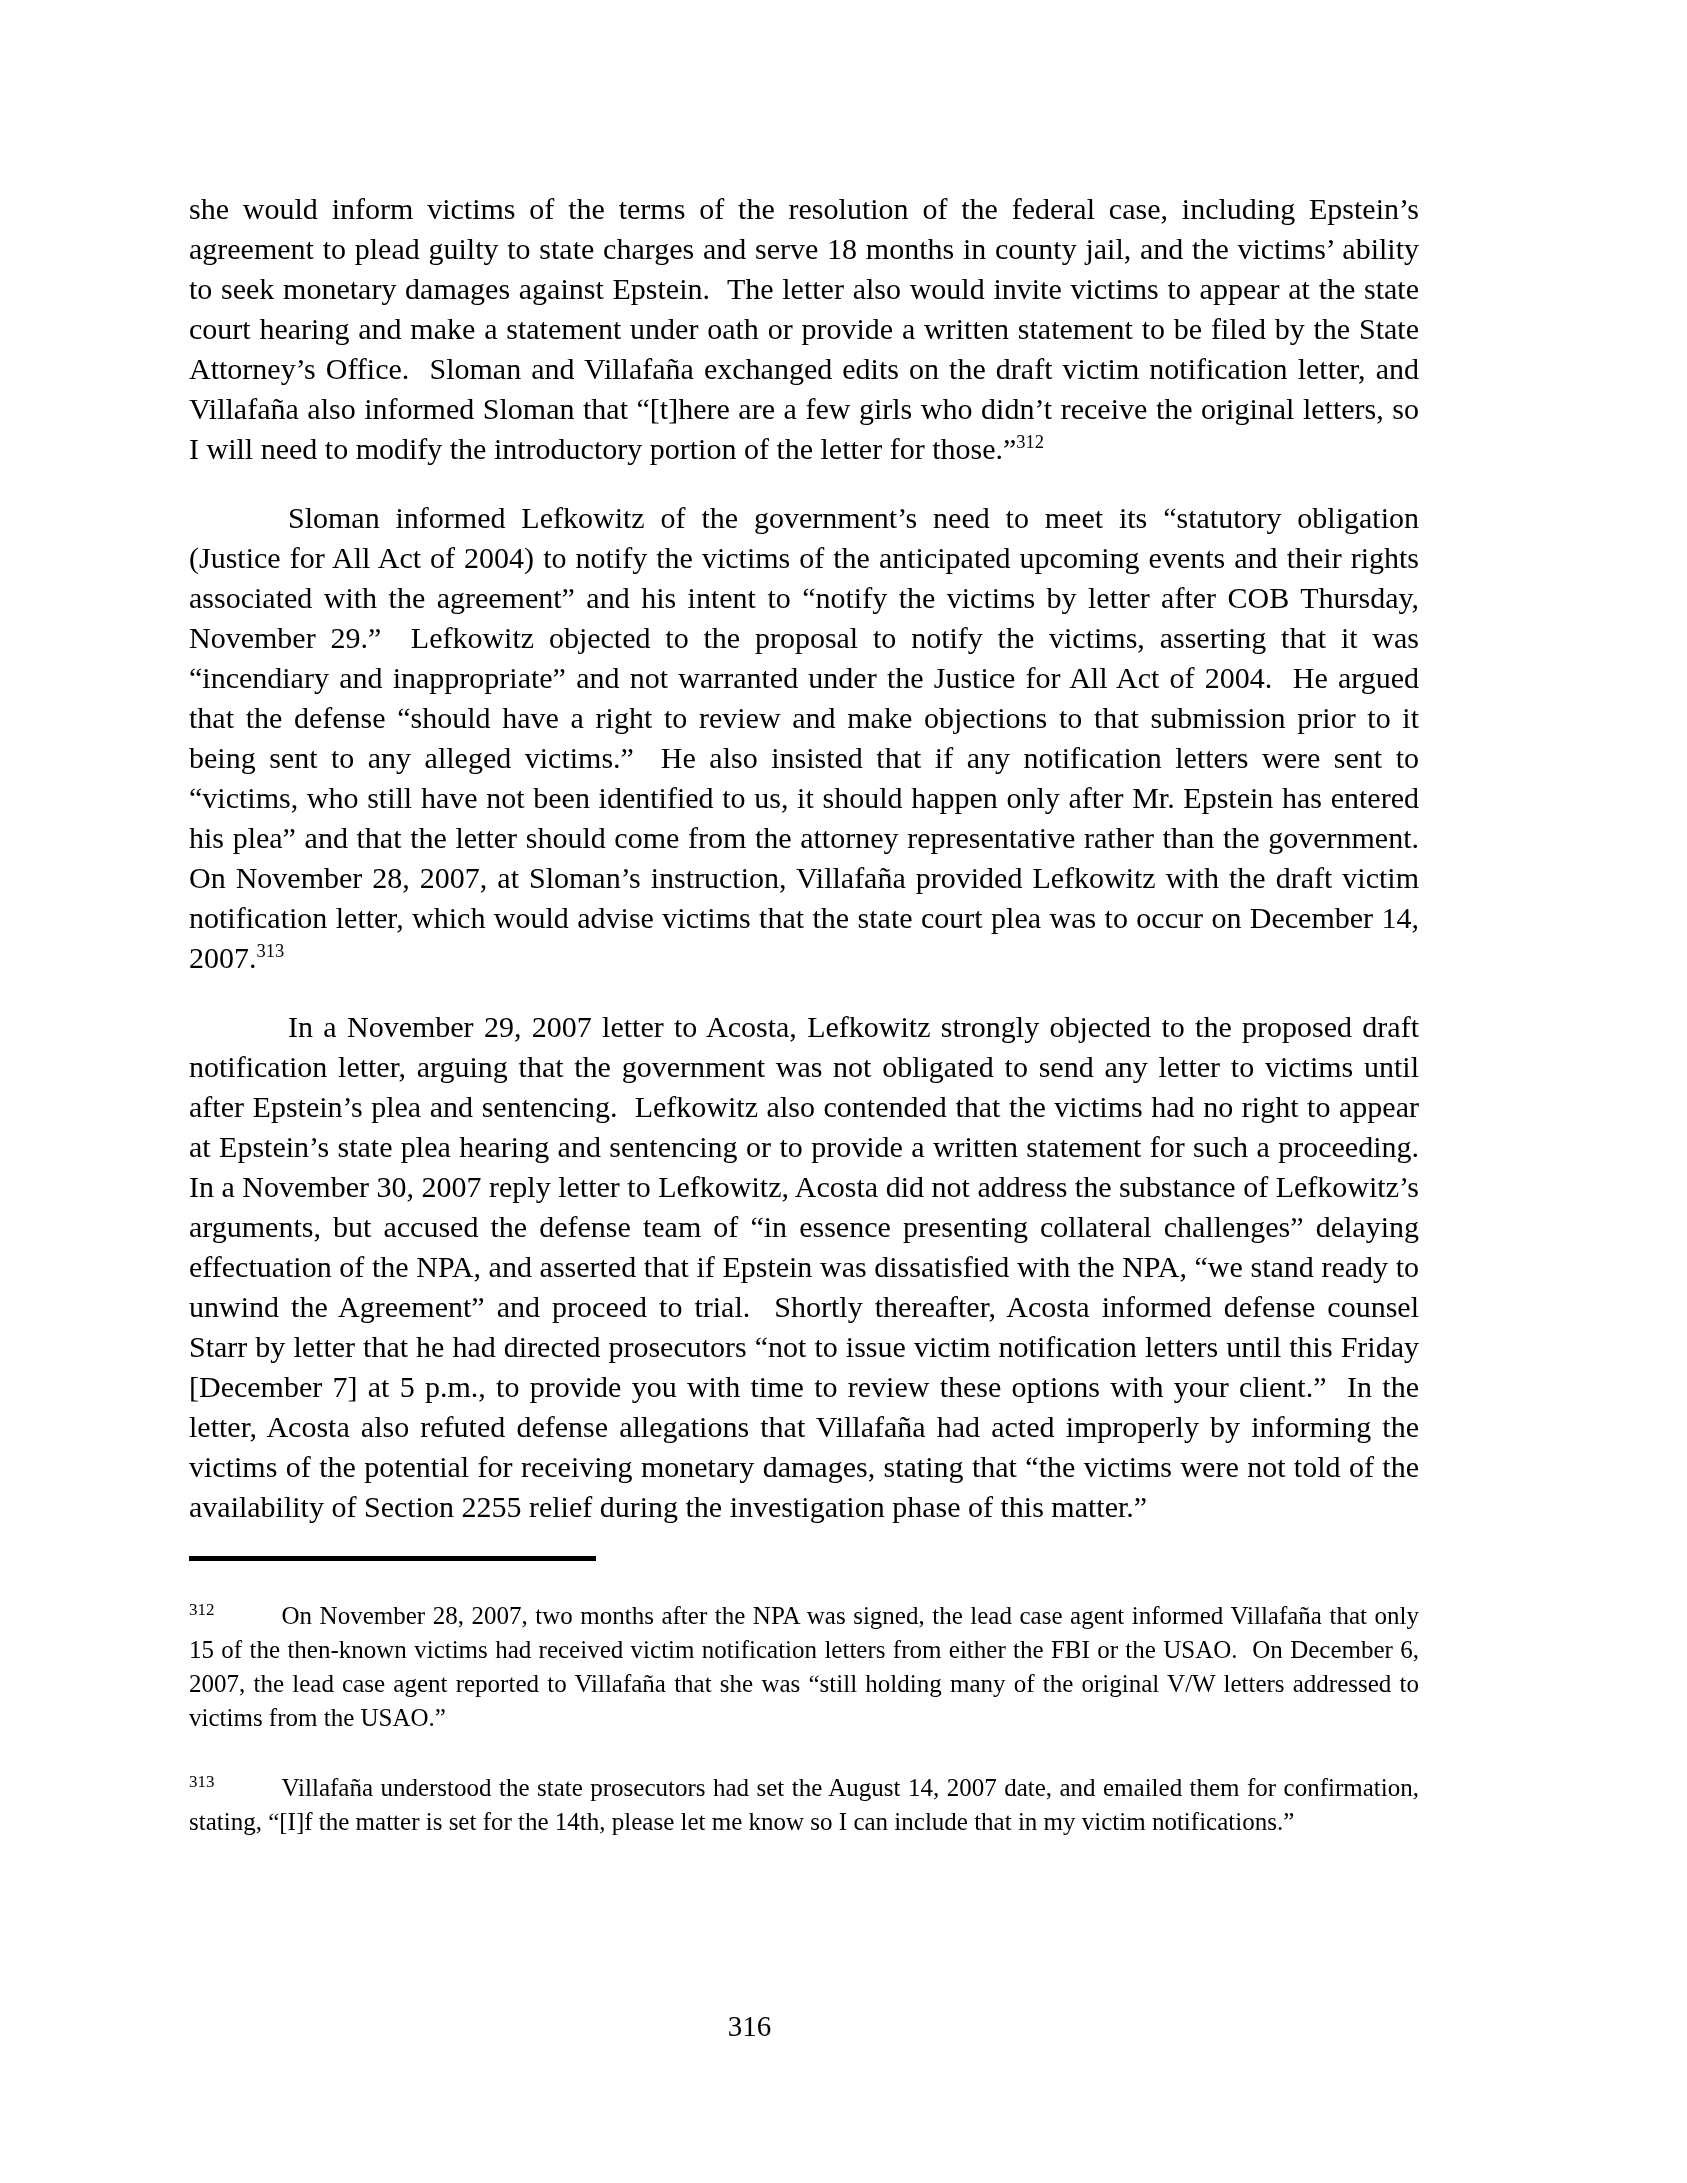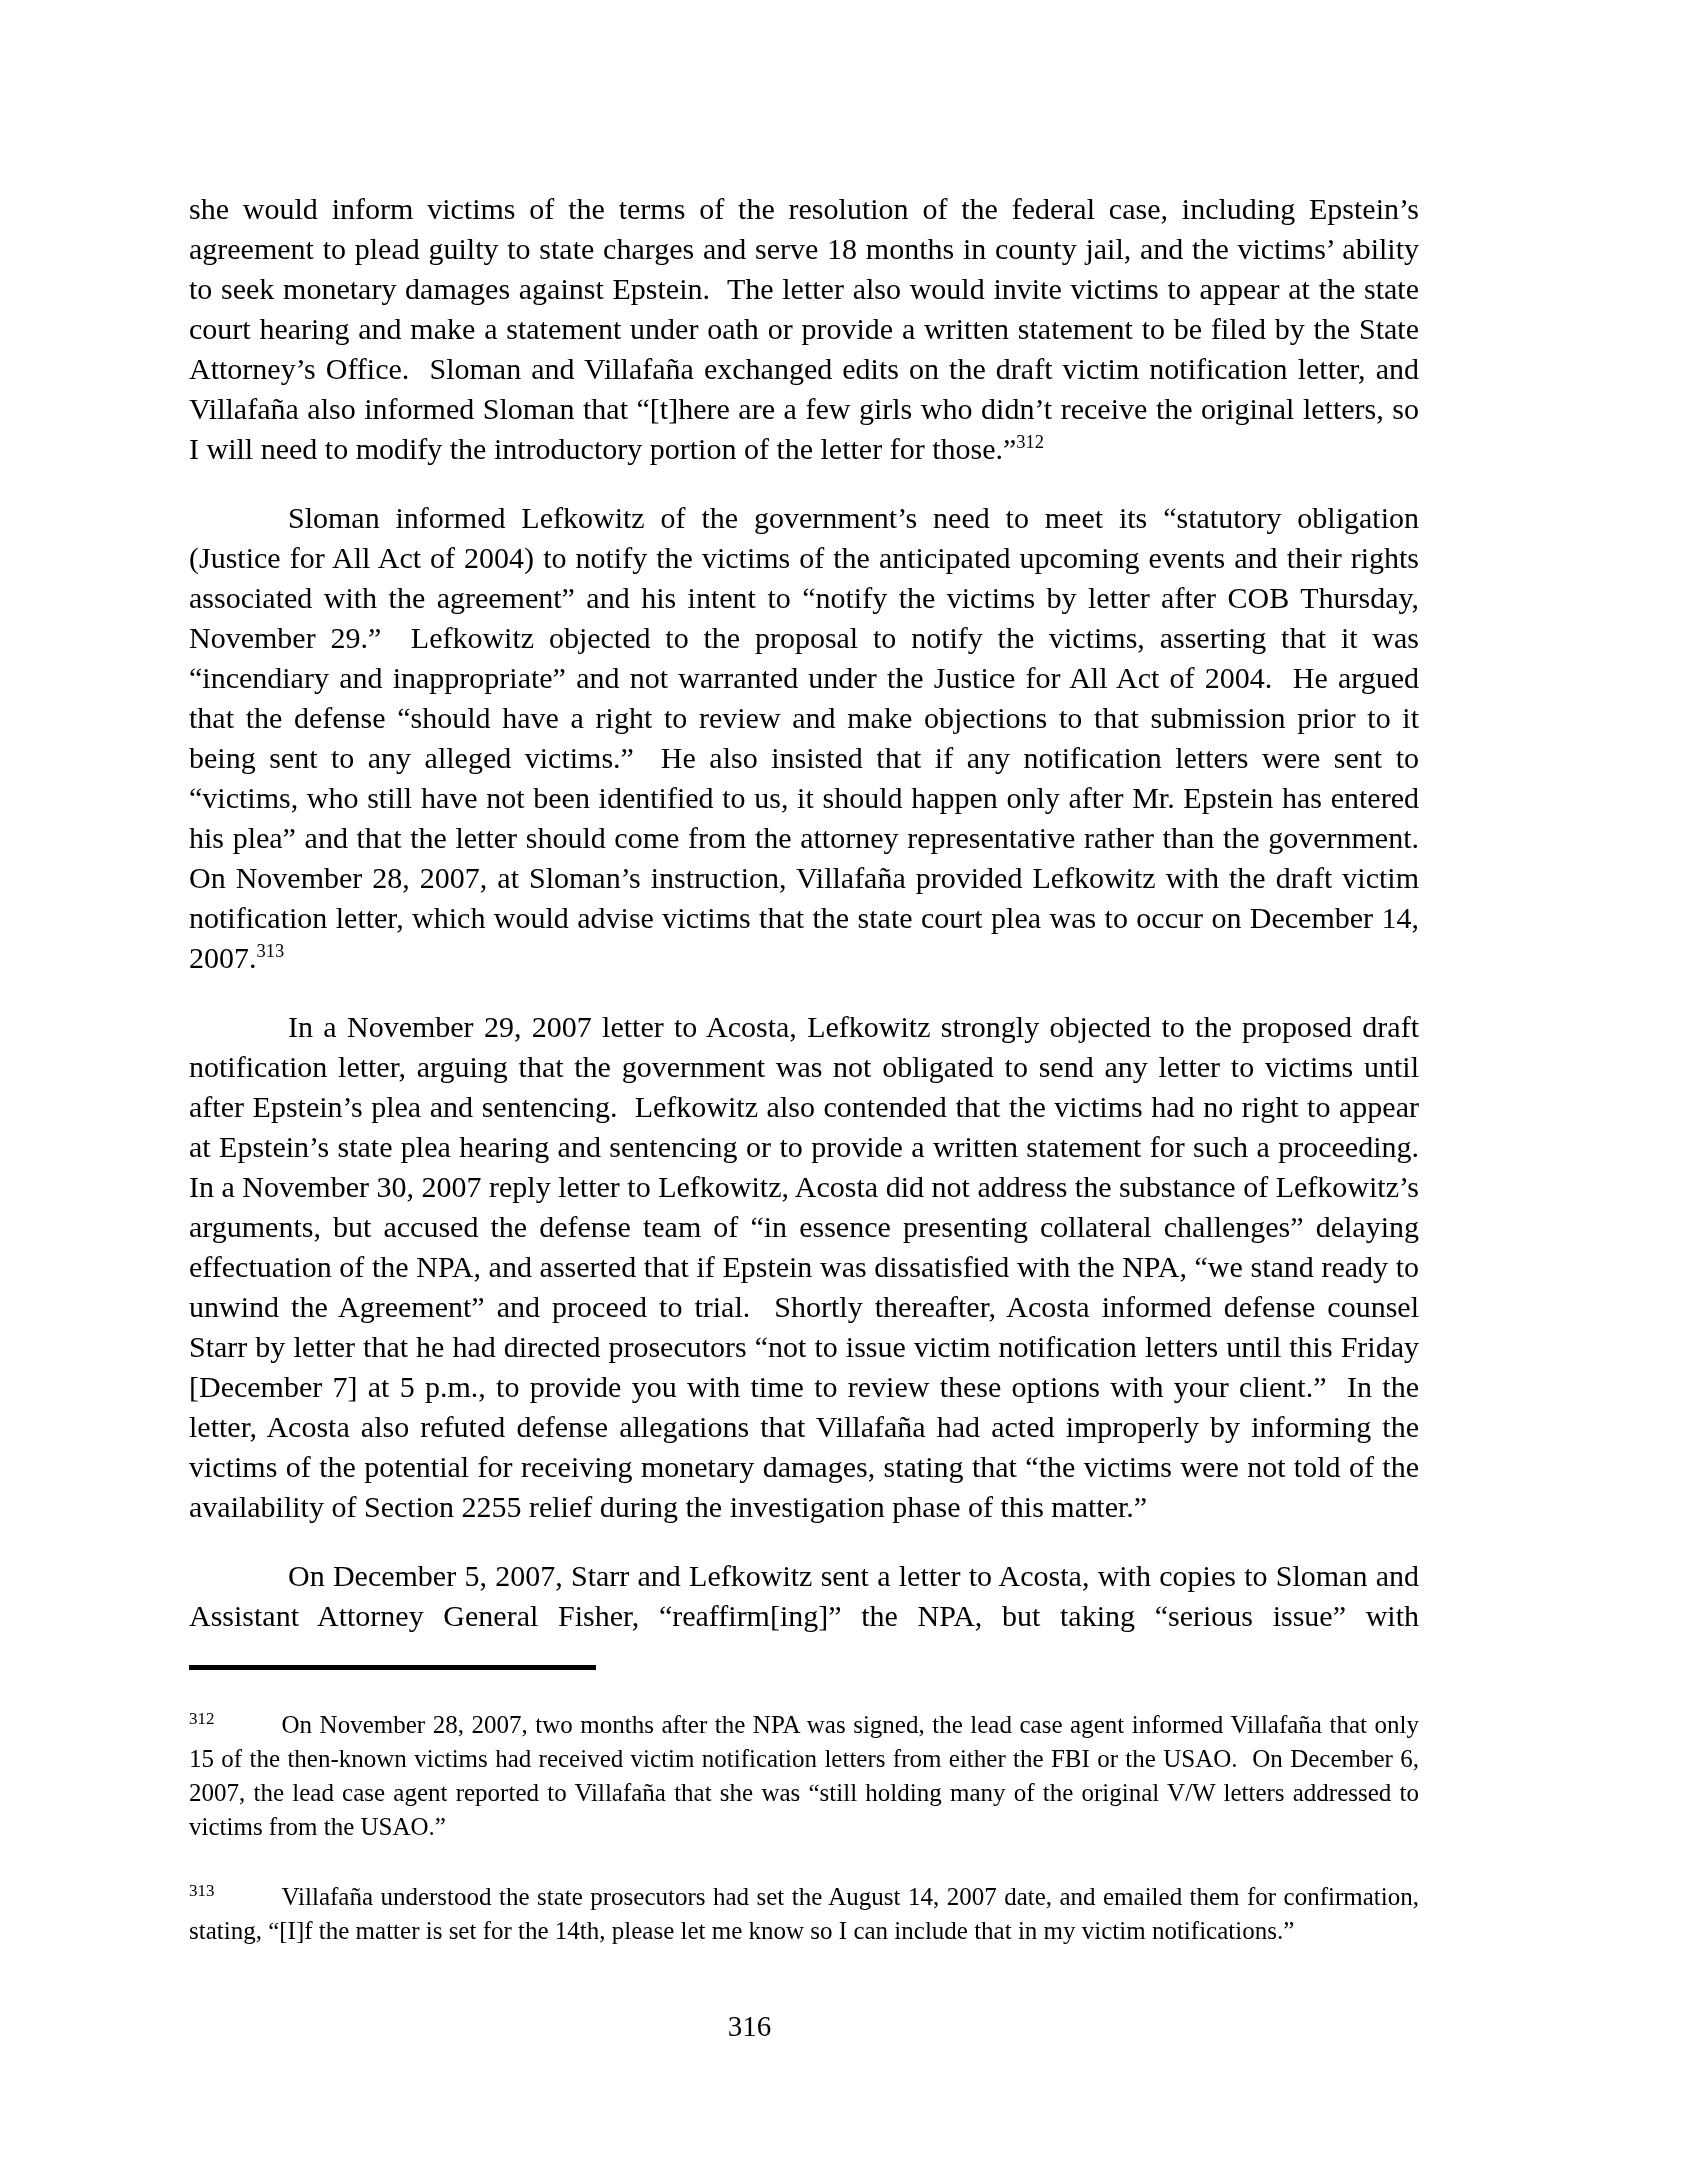--- a/index.html
+++ b/index.html
@@ -64,21 +64,20 @@
 <div class="page">
 
   <div class="body-text">
 
     <p class="para"><span>she would inform victims of the terms of the resolution of the federal case, including Epstein’s agreement to plead guilty to state charges and serve 18 months in county jail, and the victims’ ability to seek monetary damages against Epstein.  The letter also would invite victims to appear at the state court hearing and make a statement under oath or provide a written statement to be filed by the State Attorney’s Office.  Sloman and Villafaña exchanged edits on the draft victim notification letter, and Villafaña also informed Sloman that “[t]here are a few girls who didn’t receive the original letters, so I will need to modify the introductory portion of the letter for those.”</span><sup class="fn-ref">312</sup></p>
 
     <p class="para indent"><span>Sloman informed Lefkowitz of the government’s need to meet its “statutory obligation (Justice for All Act of 2004) to notify the victims of the anticipated upcoming events and their rights associated with the agreement” and his intent to “notify the victims by letter after COB Thursday, November 29.”  Lefkowitz objected to the proposal to notify the victims, asserting that it was “incendiary and inappropriate” and not warranted under the Justice for All Act of 2004.  He argued that the defense “should have a right to review and make objections to that submission prior to it being sent to any alleged victims.”  He also insisted that if any notification letters were sent to “victims, who still have not been identified to us, it should happen only after Mr. Epstein has entered his plea” and that the letter should come from the attorney representative rather than the government.  On November 28, 2007, at Sloman’s instruction, Villafaña provided Lefkowitz with the draft victim notification letter, which would advise victims that the state court plea was to occur on December 14, 2007.</span><sup class="fn-ref">313</sup></p>
 
     <p class="para indent"><span>In a November 29, 2007 letter to Acosta, Lefkowitz strongly objected to the proposed draft notification letter, arguing that the government was not obligated to send any letter to victims until after Epstein’s plea and sentencing.  Lefkowitz also contended that the victims had no right to appear at Epstein’s state plea hearing and sentencing or to provide a written statement for such a proceeding.  In a November 30, 2007 reply letter to Lefkowitz, Acosta did not address the substance of Lefkowitz’s arguments, but accused the defense team of “in essence presenting collateral challenges” delaying effectuation of the NPA, and asserted that if Epstein was dissatisfied with the NPA, “we stand ready to unwind the Agreement” and proceed to trial.  Shortly thereafter, Acosta informed defense counsel Starr by letter that he had directed prosecutors “not to issue victim notification letters until this Friday [December 7] at 5 p.m., to provide you with time to review these options with your client.”  In the letter, Acosta also refuted defense allegations that Villafaña had acted improperly by informing the victims of the potential for receiving monetary damages, stating that “the victims were not told of the availability of Section 2255 relief during the investigation phase of this matter.”</span></p>
 
-    <p class="para indent cont-next-page"><span>On December 5, 2007, Starr and Lefkowitz sent a letter to Acosta, with copies to Sloman and Assistant Attorney General Fisher, “reaffirm[ing]” the NPA, but taking “serious issue” with</span></p>
 
   </div>
 
   <div class="fn-sep"></div>
 
   <div class="footnotes">
 
     <div class="footnote"><sup class="fn-num">312</sup><span class="fn-tab"></span><span>On November 28, 2007, two months after the NPA was signed, the lead case agent informed Villafaña that only 15 of the then-known victims had received victim notification letters from either the FBI or the USAO.  On December 6, 2007, the lead case agent reported to Villafaña that she was “still holding many of the original V/W letters addressed to victims from the USAO.”</span></div>
 
     <div class="footnote"><sup class="fn-num">313</sup><span class="fn-tab"></span><span>Villafaña understood the state prosecutors had set the August 14, 2007 date, and emailed them for confirmation, stating, “[I]f the matter is set for the 14th, please let me know so I can include that in my victim notifications.”</span></div>

